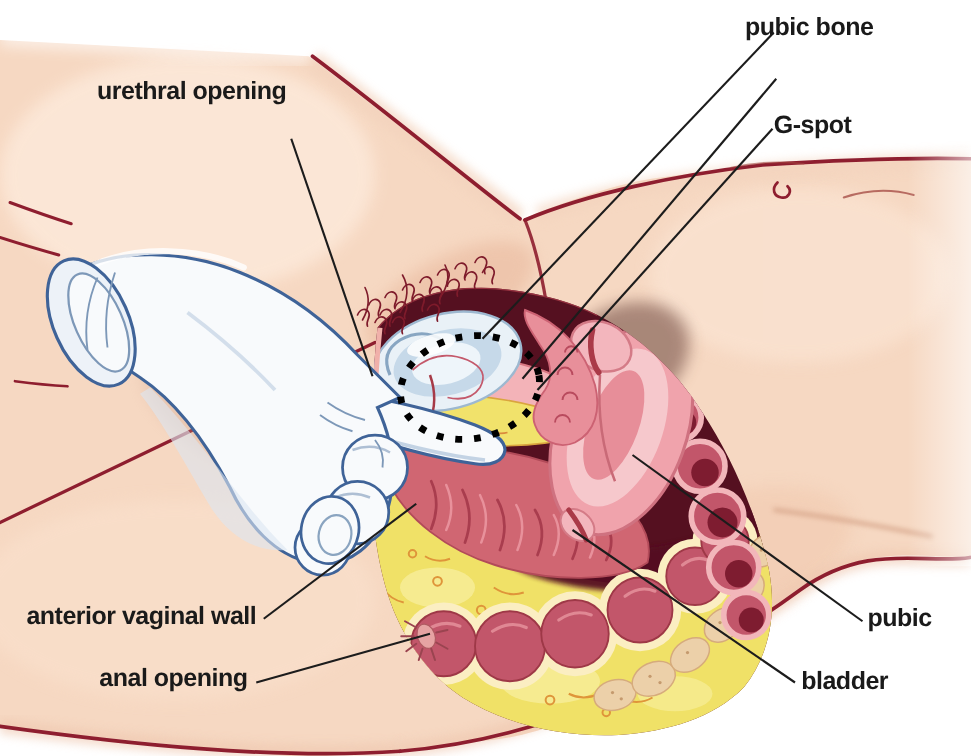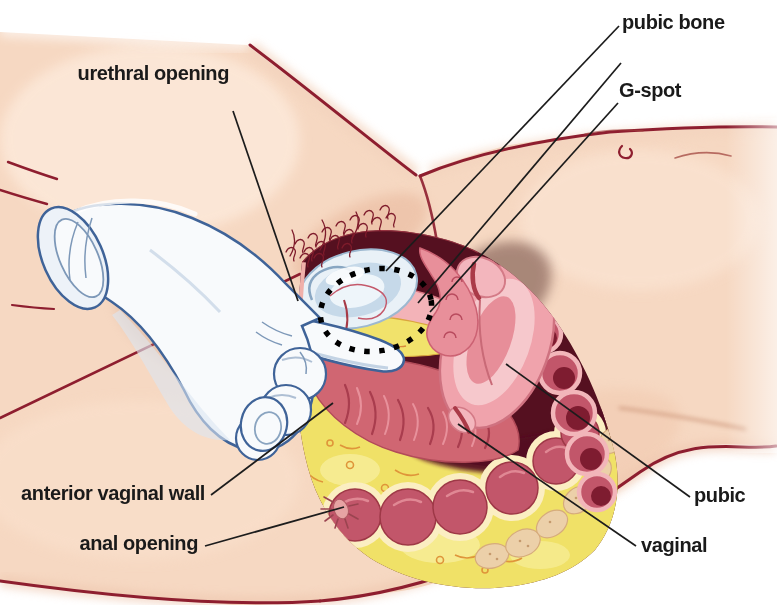--- a/index.html
+++ b/index.html
@@ -323,20 +323,20 @@
     <path d="M211,495 L333,403"></path>
     <path d="M205,546 L344,507"></path>
     <path d="M690,497 L506,364"></path>
     <path d="M636,546 L458,424"></path>
   </g>
 </svg>
 
 <div class="lbl" style="right:548px;top:62px;text-align:right">
   <div>urethral opening</div>
 </div>
-<div class="lbl" style="left:622px;top:11px">pubic bone</div>
-<div class="lbl" style="left:619px;top:79px">G-spot</div>
+<div class="lbl" style="left:596px;top:11px">pubic bone</div>
+<div class="lbl" style="left:619px;top:89px">G-spot</div>
 <div class="lbl" style="right:579px;top:532px">anal opening</div>
 <div class="lbl" style="right:572px;top:482px">anterior vaginal wall</div>
 <div class="lbl" style="left:694px;top:484px">pubic</div>
-<div class="lbl" style="left:641px;top:534px">vaginal</div>
+<div class="lbl" style="left:641px;top:534px">bladder</div>
 
 </div>
 
 </body></html>

